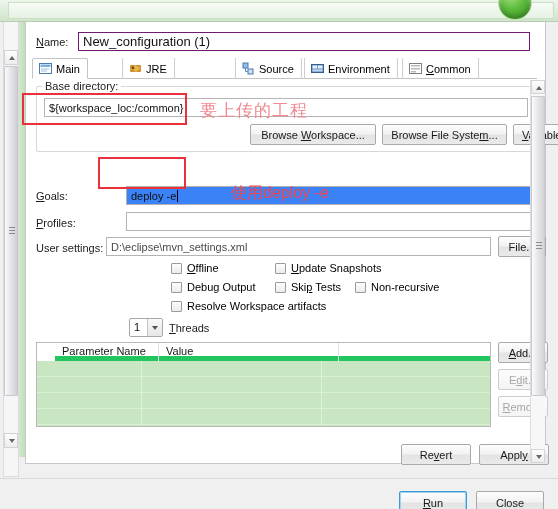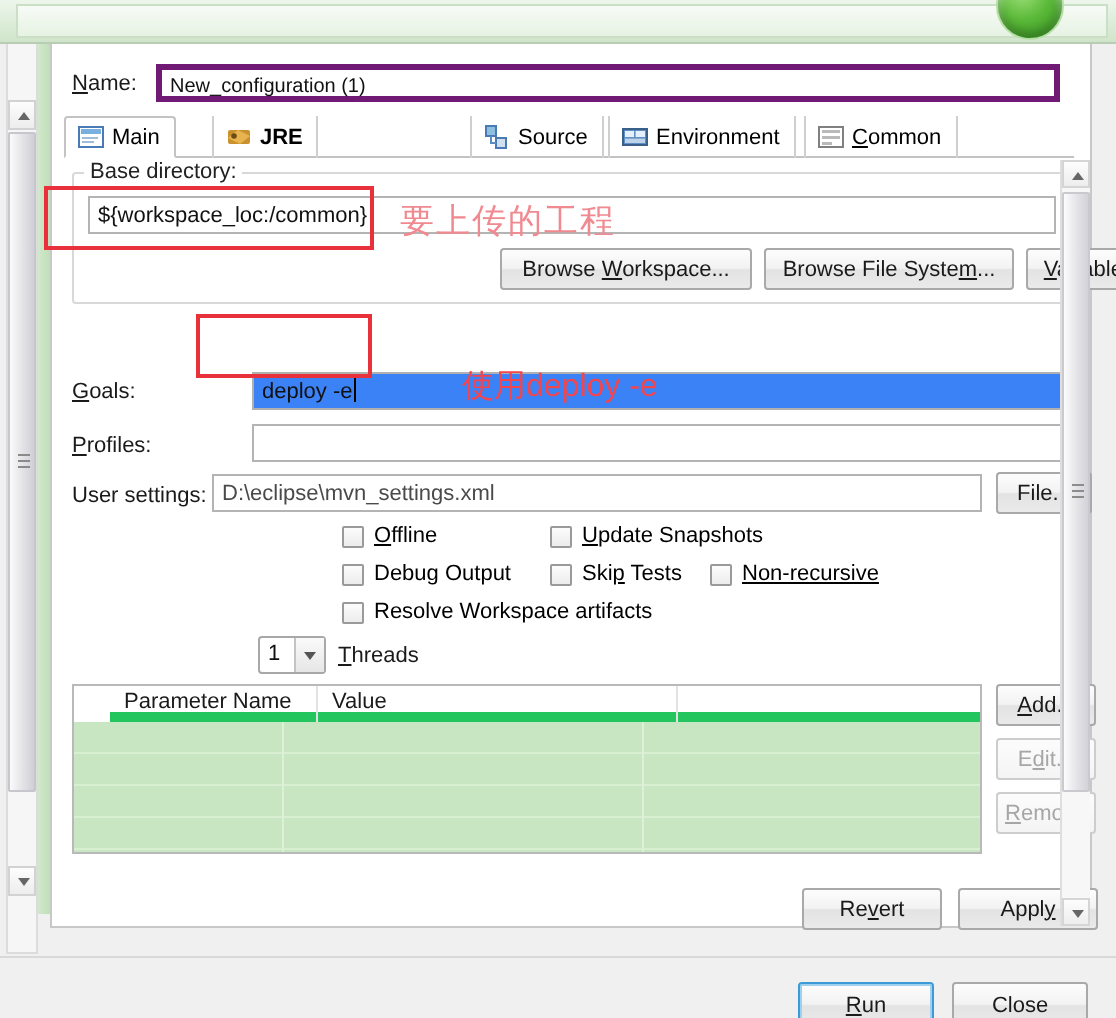--- a/index.html
+++ b/index.html
@@ -84,22 +84,22 @@
 
   .row { position: absolute; }
   .lbl { font-size: 11px; color: #1a1a1a; white-space: nowrap; }
   .u { text-decoration: underline; }
 
   
   .name-row { left: 10px; top: 10px; width: 500px; height: 20px; }
   .name-label { position: absolute; left: 0; top: 4px; }
   .name-input {
     position: absolute; left: 42px; top: 0px; width: 452px; height: 19px;
-    background: #ffffff; border: 3px solid #701a75;
-    font-size: 10px; padding: 2px 4px; color: #111; line-height: 14px;
+    background: #ffffff; border: 1px solid #701a75;
+    font-size: 13px; padding: 2px 4px; color: #111; line-height: 14px;
   }
 
   
   .tabbar { position: absolute; left: 6px; top: 36px; width: 505px; height: 21px; }
   .tabbar-line { position: absolute; left: 0; bottom: 0; width: 505px; height: 1px; background: #c3c3c3; }
   .tab {
     position: absolute; top: 0; height: 21px;
     display: flex; align-items: center; gap: 4px;
     padding: 0 7px 0 6px;
     font-size: 11px; white-space: nowrap;
@@ -295,21 +295,21 @@
             <svg width="13" height="13" viewBox="0 0 13 13">
                 <rect x="0.5" y="1.5" width="12" height="10" fill="#ffffff" stroke="#4a7ab5"></rect>
                 <rect x="1.5" y="2.5" width="10" height="2.5" fill="#7ab0e0"></rect>
                 <rect x="2" y="6.5" width="8" height="1" fill="#9fbcd8"></rect>
                 <rect x="2" y="8.5" width="6" height="1" fill="#9fbcd8"></rect>
               </svg>
           </span>
           <span>Main</span>
         </div>
 
-        <div class="tab" style="left:74px;font-weight:bold;">
+        <div class="tab" style="left:90px;">
           <span class="tico">
             <svg width="13" height="13" viewBox="0 0 13 13">
                 <rect x="1" y="3" width="11" height="7" rx="1" fill="#c9922e"></rect>
                 <path d="M1 7 L6 3 L12 6 L7 10 Z" fill="#e8b44f"></path>
                 <circle cx="4" cy="6" r="1.4" fill="#6d4b15"></circle>
               </svg>
           </span>
           <span>JRE</span>
         </div>
 
@@ -386,21 +386,21 @@
         <span><span class="u">U</span>pdate Snapshots</span>
       </div>
       <div class="cbox" style="left:103px; top:259px;">
         <span class="cb"></span>
         <span>Debug Output</span>
       </div>
       <div class="cbox" style="left:207px; top:259px;">
         <span class="cb"></span>
         <span>Ski<span class="u">p</span> Tests</span>
       </div>
-      <div class="cbox" style="left:287px; top:259px;text-decoration:underline;">
+      <div class="cbox" style="left:287px; top:259px;">
         <span class="cb"></span>
         <span>Non-recursive</span>
       </div>
       <div class="cbox" style="left:103px; top:278px;">
         <span class="cb"></span>
         <span>Resolve Workspace artifacts</span>
       </div>
 
       <div class="row threads-row">
         <div class="spin">

